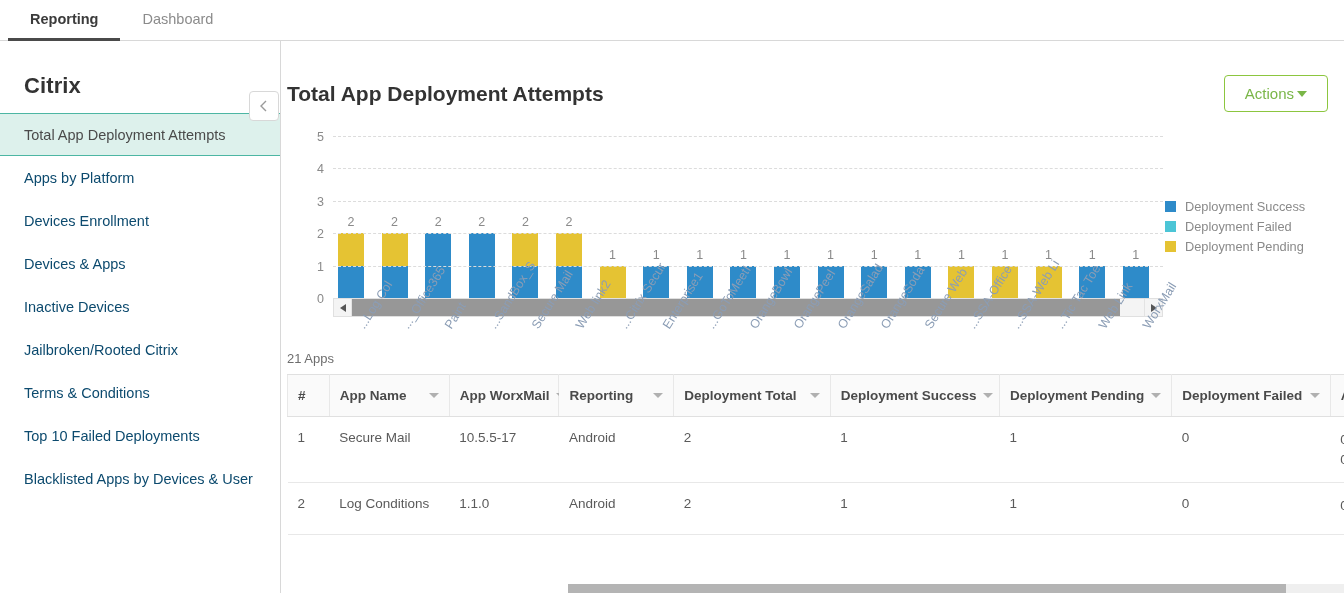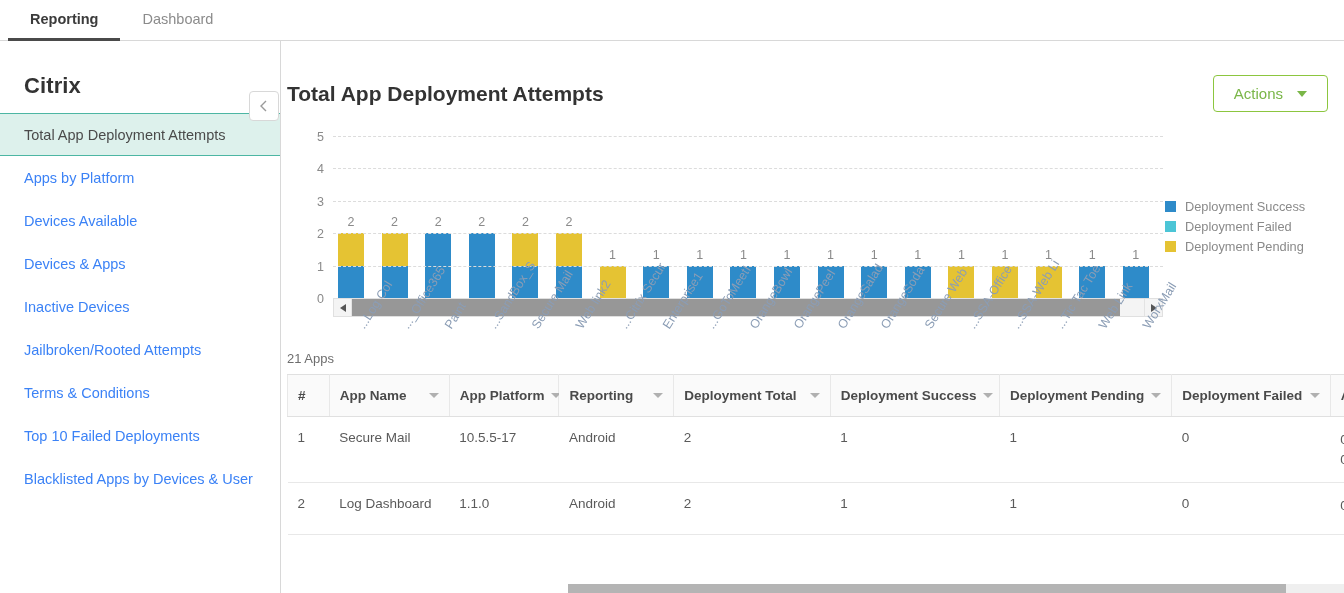--- a/index.html
+++ b/index.html
@@ -53,21 +53,21 @@
     color: #333333;
     padding: 32px 0 14px 24px;
     letter-spacing: 0.1px;
   }
   .nav-list { list-style: none; }
   .nav-item {
     height: 43px;
     display: flex; align-items: center;
     padding-left: 24px;
     font-size: 14.5px;
-    color: #3b82f6;
+    color: #0c4a6e;
     cursor: pointer;
     border-top: 1px solid transparent;
     border-bottom: 1px solid transparent;
   }
   .nav-item.selected {
     background: #ddf1ec;
     border-top: 1px solid #4cb6a3;
     border-bottom: 1px solid #4cb6a3;
     color: #4a4a4a;
   }
@@ -103,21 +103,21 @@
     color: #333333;
   }
   .actions-btn {
     border: 1px solid #8cc63f;
     background: #ffffff;
     color: #7ab648;
     font-size: 15px;
     padding: 9px 20px;
     border-radius: 4px;
     cursor: pointer;
-    display: inline-flex; align-items: center; gap: 14px;
+    display: inline-flex; align-items: center; gap: 3px;
     font-family: "Liberation Sans", sans-serif;
   }
   .caret-down {
     width: 0; height: 0;
     border-left: 5px solid transparent;
     border-right: 5px solid transparent;
     border-top: 6px solid #7ab648;
   }
 
   
@@ -283,30 +283,30 @@
   <div class="sidebar">
     <div class="sidebar-title">Citrix</div>
     <ul class="nav-list" id="nav-list">
         <li class="nav-item selected">
           <span>Total App Deployment Attempts</span>
         </li>
         <li class="nav-item">
           <span>Apps by Platform</span>
         </li>
         <li class="nav-item">
-          <span>Devices Available</span>
+          <span>Devices Enrollment</span>
         </li>
         <li class="nav-item">
           <span>Devices &amp; Apps</span>
         </li>
         <li class="nav-item">
           <span>Inactive Devices</span>
         </li>
         <li class="nav-item">
-          <span>Jailbroken/Rooted Attempts</span>
+          <span>Jailbroken/Rooted Citrix</span>
         </li>
         <li class="nav-item">
           <span>Terms &amp; Conditions</span>
         </li>
         <li class="nav-item">
           <span>Top 10 Failed Deployments</span>
         </li>
         <li class="nav-item">
           <span>Blacklisted Apps by Devices &amp; User</span>
         </li>
@@ -497,21 +497,21 @@
                 </div>
               </th>
               <th style="width: 115px; margin-top: 22px;">
                 <div class="th-inner">
                   <span>App Name</span>
                   <span class="sort-caret"></span>
                 </div>
               </th>
               <th style="width: 105px;">
                 <div class="th-inner">
-                  <span>App Platform</span>
+                  <span>App WorxMail</span>
                   <span class="sort-caret"></span>
                 </div>
               </th>
               <th style="width: 110px;">
                 <div class="th-inner">
                   <span>Reporting</span>
                   <span class="sort-caret"></span>
                 </div>
               </th>
               <th style="width: 150px;">
@@ -555,21 +555,21 @@
               <td>1</td>
               <td>1</td>
               <td>0</td>
               <td class="date-cell">
                 <div>03.10.2017</div>
                 <div>08:32:28</div>
               </td>
             </tr>
             <tr>
               <td>2</td>
-              <td>Log Dashboard</td>
+              <td>Log Conditions</td>
               <td>1.1.0</td>
               <td>Android</td>
               <td>2</td>
               <td>1</td>
               <td>1</td>
               <td>0</td>
               <td class="date-cell">
                 <div>03.10.2017</div>
                 <div></div>
               </td>

